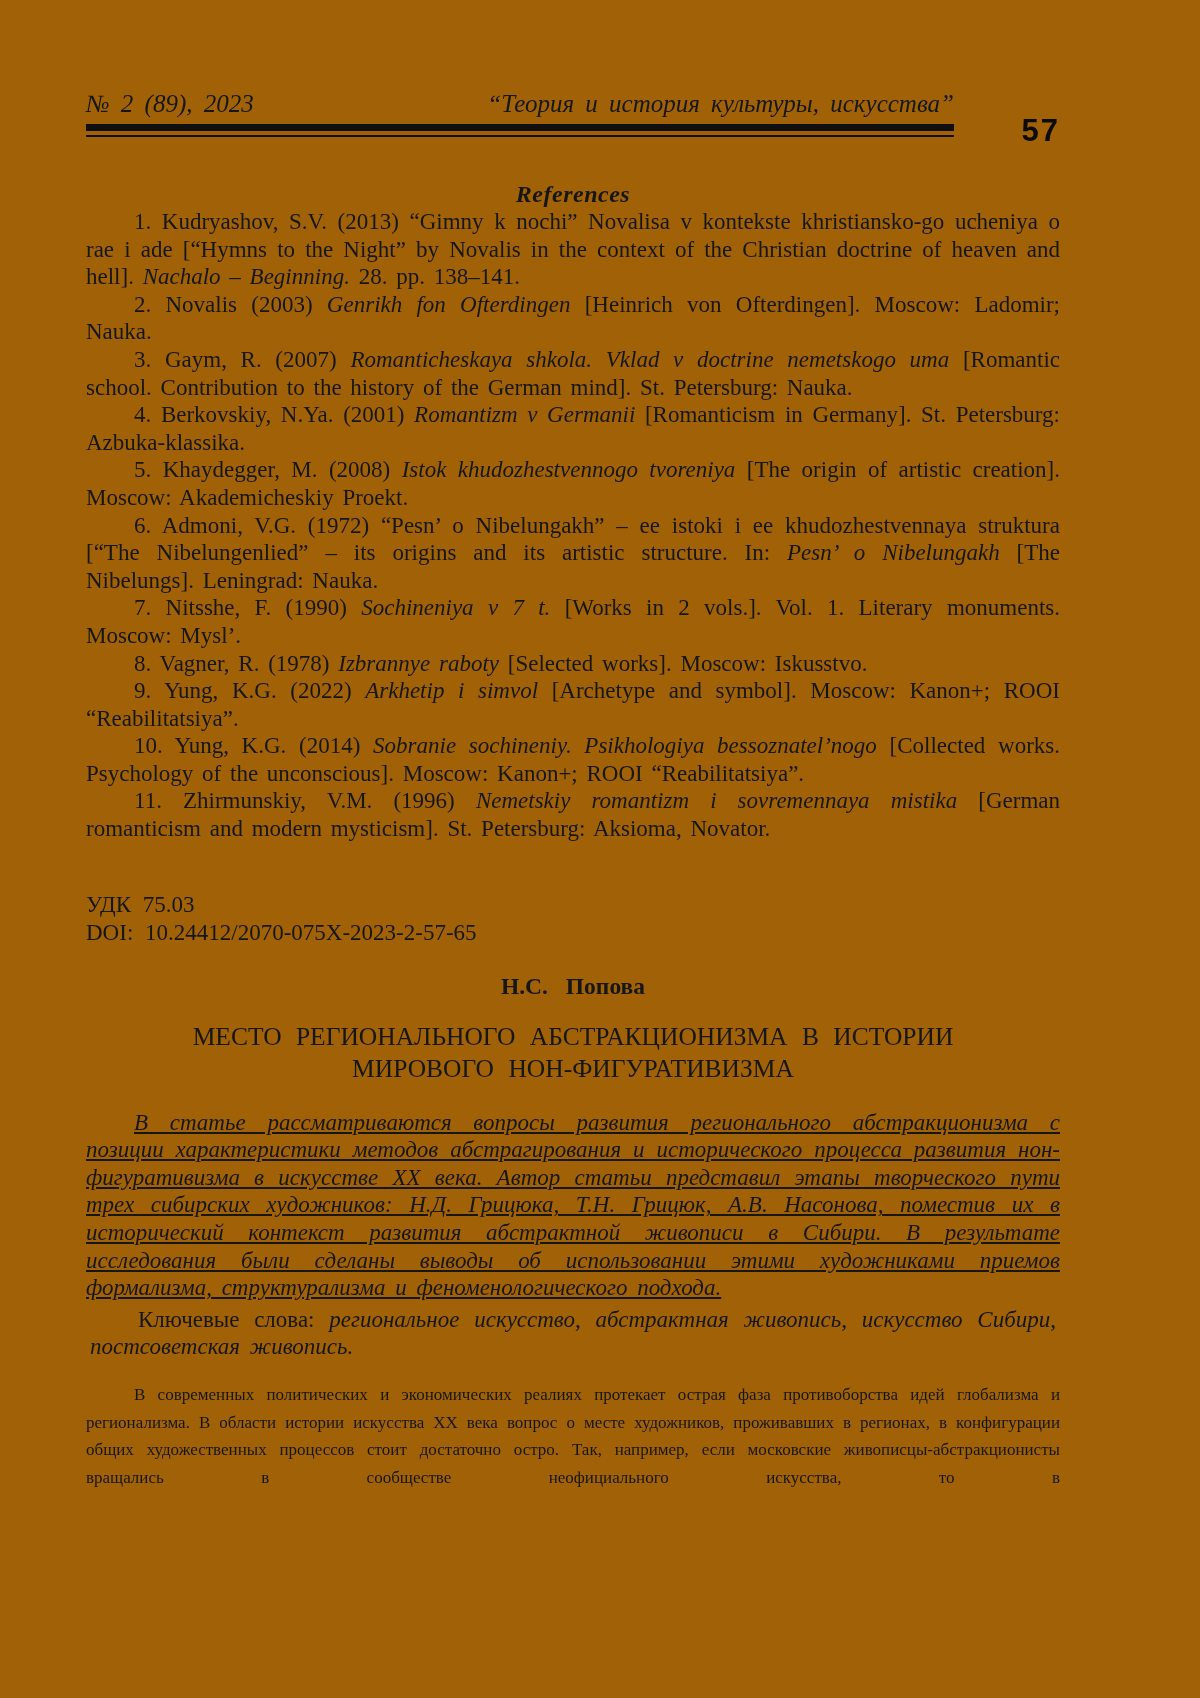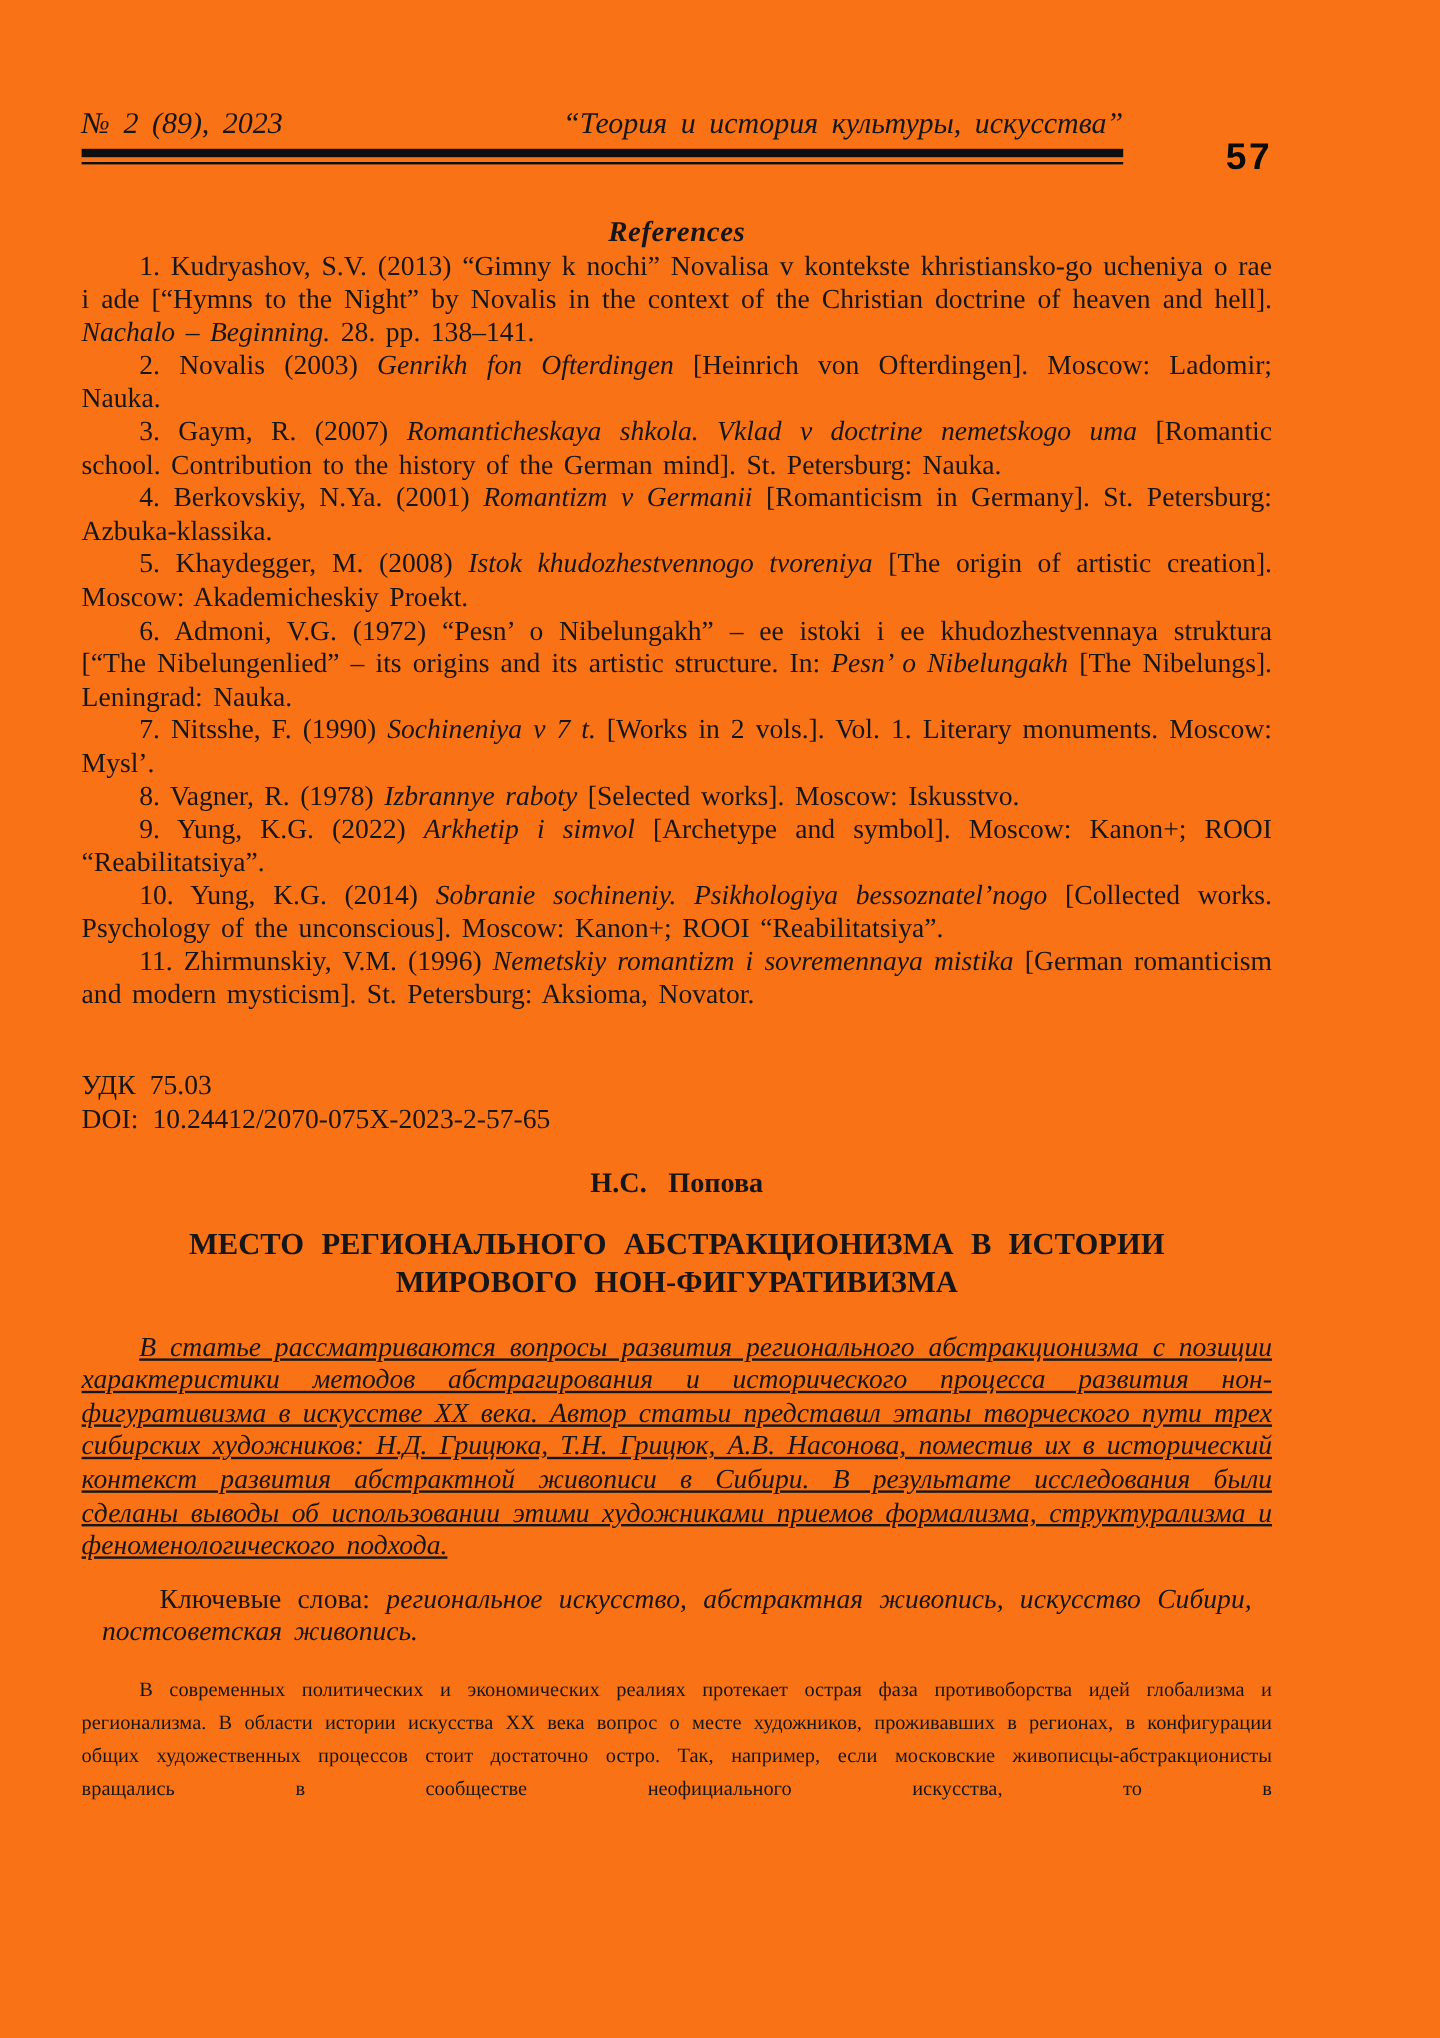--- a/index.html
+++ b/index.html
@@ -1,23 +1,23 @@
 <!DOCTYPE html>
 <html lang="ru"><head>
 <meta charset="utf-8">
 <style>
   html, body { margin: 0; padding: 0; background: #e9e9e9; }
   .page {
     width: 1200px;
     height: 1698px;
     margin: 0 auto;
-    background: #f97316;
+    background: #a16207;
     position: relative;
     box-sizing: border-box;
-    padding: 90px 140px 0 68px;
+    padding: 90px 140px 0 86px;
     font-family: "Liberation Serif", "DejaVu Serif", serif;
     color: #161616;
     overflow: hidden;
   }
 
   
   .pagehead { position: relative; }
   .head-inner { width: 868px; }
   .headrow {
     display: flex;
@@ -74,38 +74,38 @@
     margin-top: 26px;
     text-align: center;
     font-size: 23.5px;
     font-weight: 700;
     word-spacing: 12px;
   }
   .title {
     margin: 21px 0 0 0;
     text-align: center;
     font-size: 25.5px;
-    font-weight: 700;
+    font-weight: 400;
     line-height: 32px;
     word-spacing: 8px;
   }
 
   
   .abstract {
     margin: 24px 0 0 0;
     font-style: italic;
     font-size: 23px;
     line-height: 27.6px;
     text-indent: 48px;
     text-align: justify;
     word-spacing: 4px;
     text-decoration: underline;
   }
   .keywords {
-    margin: 17px;
+    margin: 4px;
     font-size: 23px;
     line-height: 27.6px;
     text-indent: 48px;
     text-align: justify;
     word-spacing: 4px;
   }
   .kw-label { font-style: normal; }
   .kw-text  { font-style: italic; }
   .body-par {
     margin: 20px 0 12px 0;

